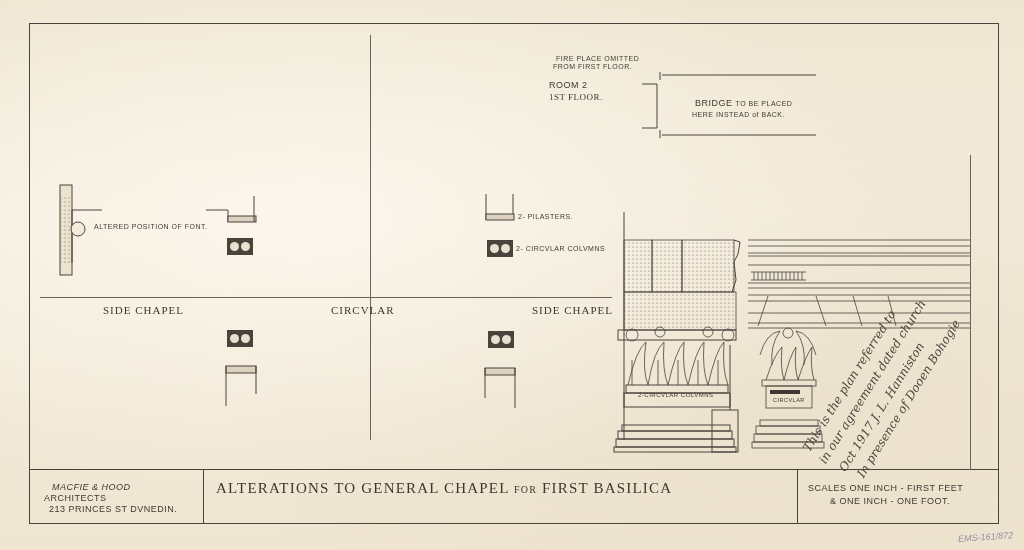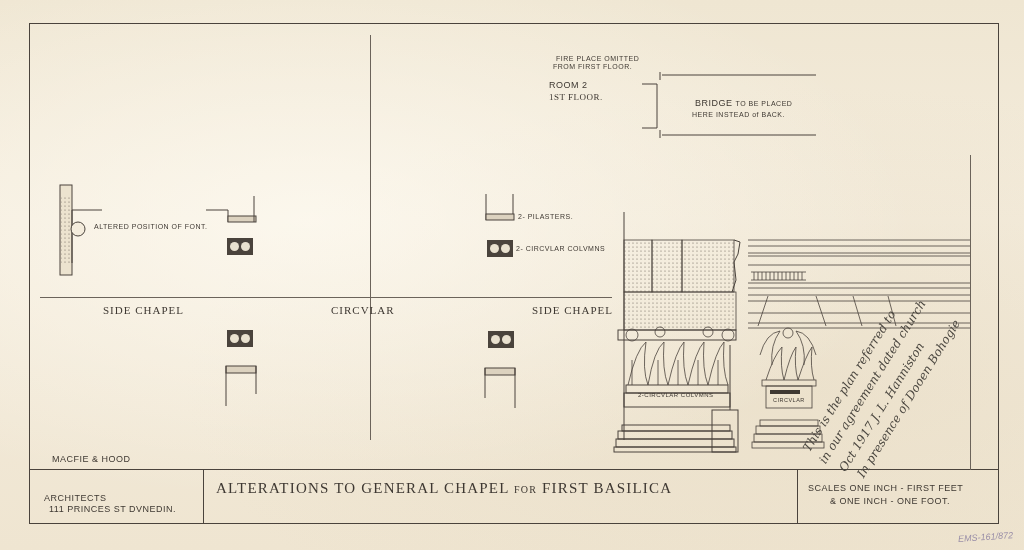--- a/index.html
+++ b/index.html
@@ -206,23 +206,23 @@
     </g>
     <rect x="18" y="65" width="30" height="4" fill="#3e3832"></rect>
   </svg>
   <div class="txt small" style="left:773px;top:397px;font-size:5.5px;">CIRCVLAR</div>
 
   <div class="hand" style="left:812px;top:440px;">This is the plan referred to</div>
   <div class="hand" style="left:828px;top:452px;">in our agreement dated church</div>
   <div class="hand" style="left:848px;top:460px;">Oct 1917  J. L. Hanniston</div>
   <div class="hand" style="left:866px;top:466px;">In presence of Dooen Bohogie</div>
 
-  <div class="txt med" style="left:52px;top:454px;">MACFIE &amp; HOOD</div>
+  <div class="txt med" style="left:52px;top:482px;font-style:italic;">MACFIE &amp; HOOD</div>
   <div class="txt med" style="left:44px;top:493px;">ARCHITECTS</div>
-  <div class="txt med" style="left:49px;top:504px;">111 PRINCES ST DVNEDIN.</div>
+  <div class="txt med" style="left:49px;top:504px;">213 PRINCES ST DVNEDIN.</div>
 
   <div class="txt title" style="left:216px;top:480px;">
     <span>ALTERATIONS TO GENERAL CHAPEL</span>
     <span style="font-size:10px;margin-top:14px;">FOR</span>
     <span>FIRST  BASILICA</span>
   </div>
 
   <div class="txt med" style="left:808px;top:483px;">SCALES ONE INCH - FIRST FEET</div>
   <div class="txt med" style="left:830px;top:496px;">&amp; ONE INCH - ONE FOOT.</div>
 

